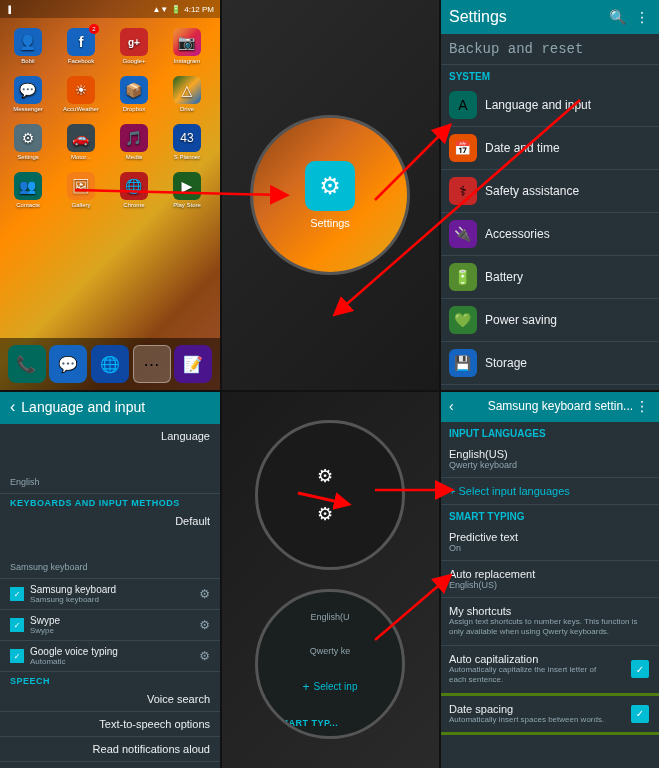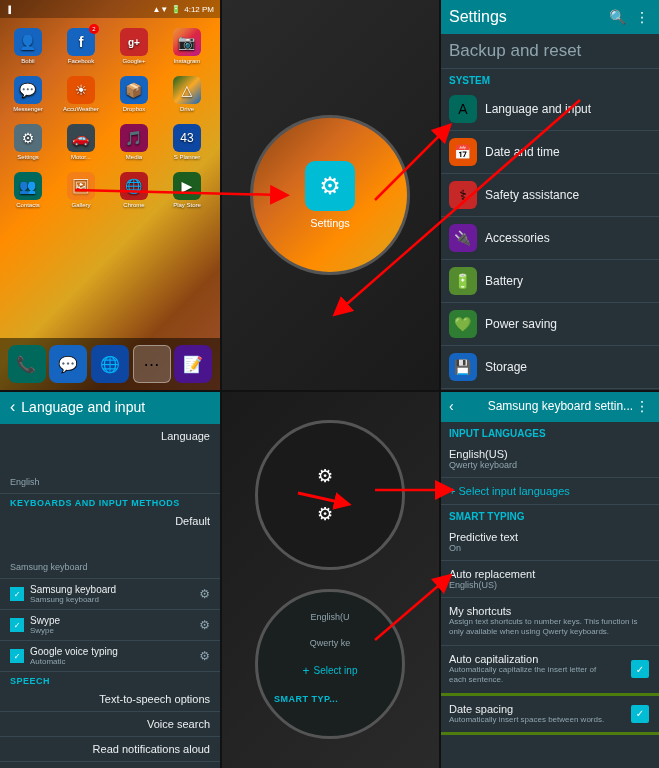--- a/index.html
+++ b/index.html
@@ -274,21 +274,21 @@
       width: 150px; height: 150px;
       border-radius: 50%;
       overflow: hidden;
       border: 3px solid #555;
       background: #1a2020;
       display: flex;
       flex-direction: column;
       align-items: center;
       justify-content: flex-start;
       padding-top: 20px;
-      gap: 16px;
+      gap: 24px;
     }
     .select-input-row {
       display: flex;
       align-items: center;
       gap: 4px;
       color: #00BCD4;
       font-size: 10px;
     }
     .smart-typing-label {
       color: #00BCD4;
@@ -451,21 +451,21 @@
 
 <div class="quadrant top-right">
   <div class="settings-header">
     <span class="settings-header-title">Settings</span>
     <div class="settings-header-icons">
       <span class="header-icon">🔍</span>
       <span class="header-icon">⋮</span>
     </div>
   </div>
   <div class="settings-item">
-    <span style="color:#90A4AE;font-size:17px;">Backup and reset</span>
+    <span style="color:#90A4AE;font-size:14px;font-family:Liberation Mono, monospace;">Backup and reset</span>
   </div>
   <div class="settings-section-label">SYSTEM</div>
   <div class="settings-item">
     <div class="settings-item-icon" style="background:#00695C;">A</div>
     <span class="settings-item-text">Language and input</span>
   </div>
   <div class="settings-item">
     <div class="settings-item-icon" style="background:#E65100;">📅</div>
     <span class="settings-item-text">Date and time</span>
   </div>
@@ -529,24 +529,24 @@
   <div class="lang-keyboard-item">
     <div class="lang-keyboard-check">✓</div>
     <div class="lang-keyboard-text">
       <div class="lang-keyboard-title">Google voice typing</div>
       <div class="lang-keyboard-sub">Automatic</div>
     </div>
     <span class="lang-keyboard-gear">⚙</span>
   </div>
   <div class="lang-section-cat">SPEECH</div>
   <div class="lang-item">
+    <div class="lang-item-title">Voice search</div>
+  </div>
+  <div class="lang-item">
     <div class="lang-item-title">Text-to-speech options</div>
-  </div>
-  <div class="lang-item">
-    <div class="lang-item-title">Voice search</div>
   </div>
   <div class="lang-item">
     <div class="lang-item-title">Read notifications aloud</div>
   </div>
 </div>
 
 <div class="quadrant bottom-center">
 
   <div class="circle-zoom-sm">
     <div class="gear-rows">

